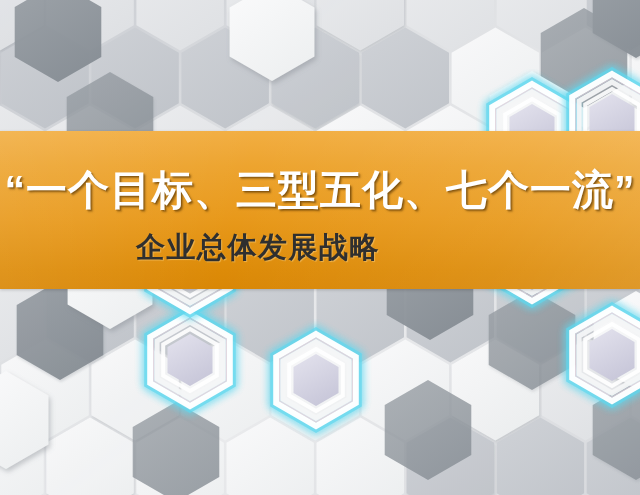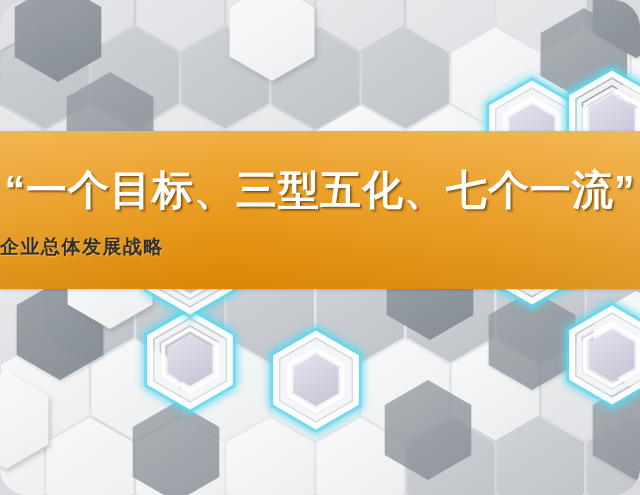--- a/index.html
+++ b/index.html
@@ -4,21 +4,20 @@
 <style>
   html,body{margin:0;padding:0;}
   body{
     width:640px;height:495px;overflow:hidden;
     font-family:"Liberation Sans","DejaVu Sans",sans-serif;
     background:#d9dbdf;
   }
   #slide{
     position:relative;width:640px;height:495px;overflow:hidden;
     background:linear-gradient(160deg,#c9ccd1 0%,#dcdee1 28%,#e6e7ea 55%,#d8dadd 100%);
-    border-radius:27px;
   }
   
   #hexlayer{position:absolute;inset:0;}
   #hexlayer svg{display:block;width:640px;height:495px;}
 
   
   #banner{
     position:absolute;left:0;top:131px;width:640px;height:158px;
     background:linear-gradient(to bottom,#f2ae42 0%,#eda42f 22%,#e8991b 55%,#dd8b08 88%,#d98706 100%);
     box-shadow:0 1px 3px rgba(0,0,0,.18);
@@ -32,21 +31,22 @@
     position:absolute;left:0;top:165px;width:640px;
     text-align:center;
     font-size:41px;line-height:50px;font-weight:bold;
     color:#ffffff;
     letter-spacing:1px;
     text-shadow:2px 2px 2px rgba(90,55,5,.55), 1px 1px 0 rgba(120,75,10,.35);
     white-space:nowrap;
   }
   #subtitle{
     position:absolute;left:0;top:231px;width:516px;
-    font-size:19px;line-height:32px;font-weight:bold;
+    text-align:center;
+    font-size:29px;line-height:32px;font-weight:bold;
     color:#2f2f2f;
     letter-spacing:1.5px;
     text-shadow:1px 1px 1px rgba(255,221,150,.45);
     white-space:nowrap;
   }
 </style>
 </head>
 <body>
 
 <div id="slide">

